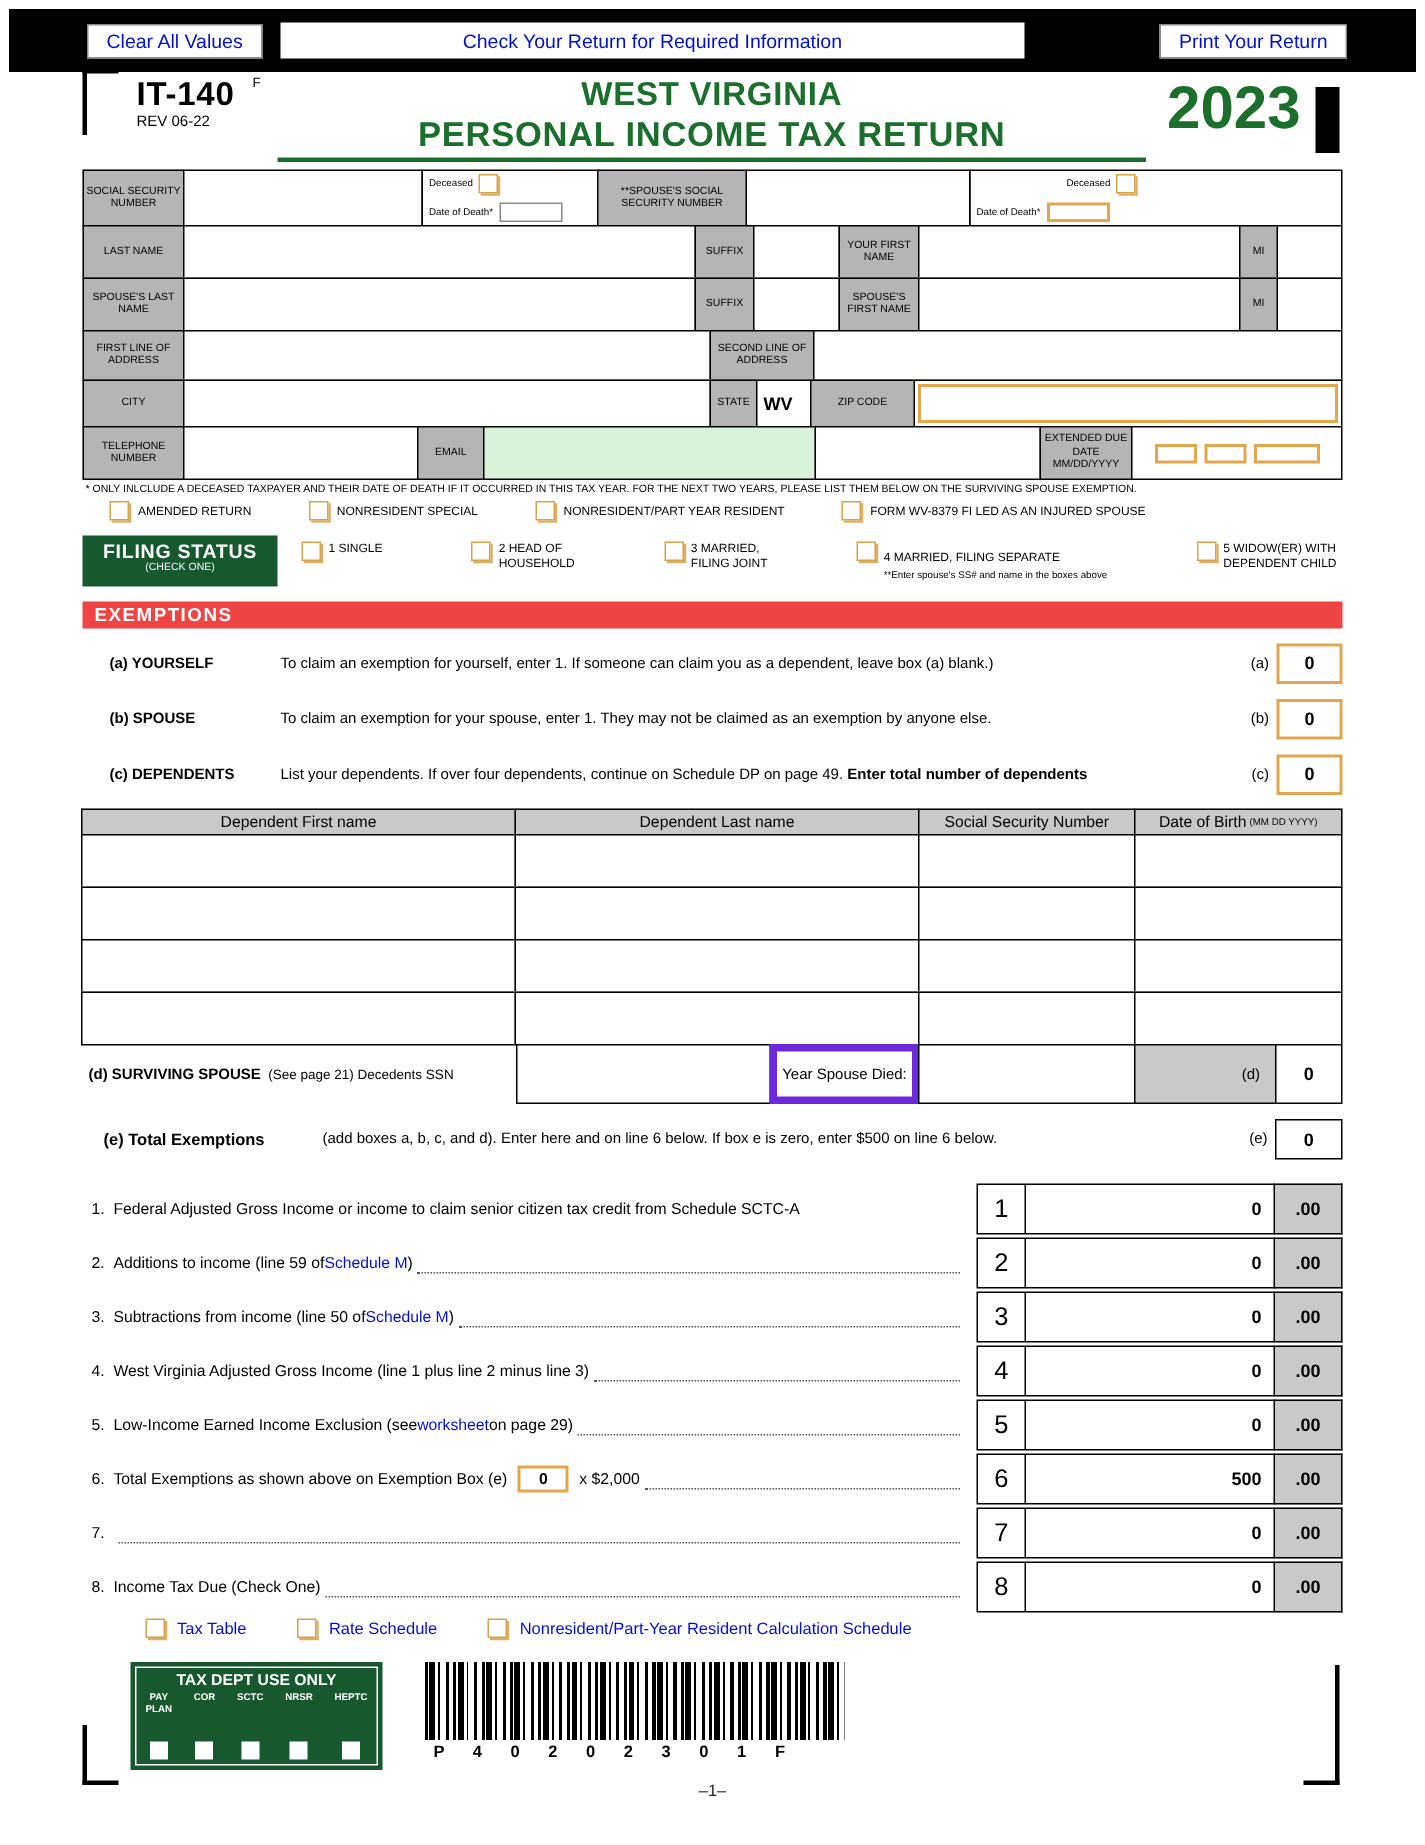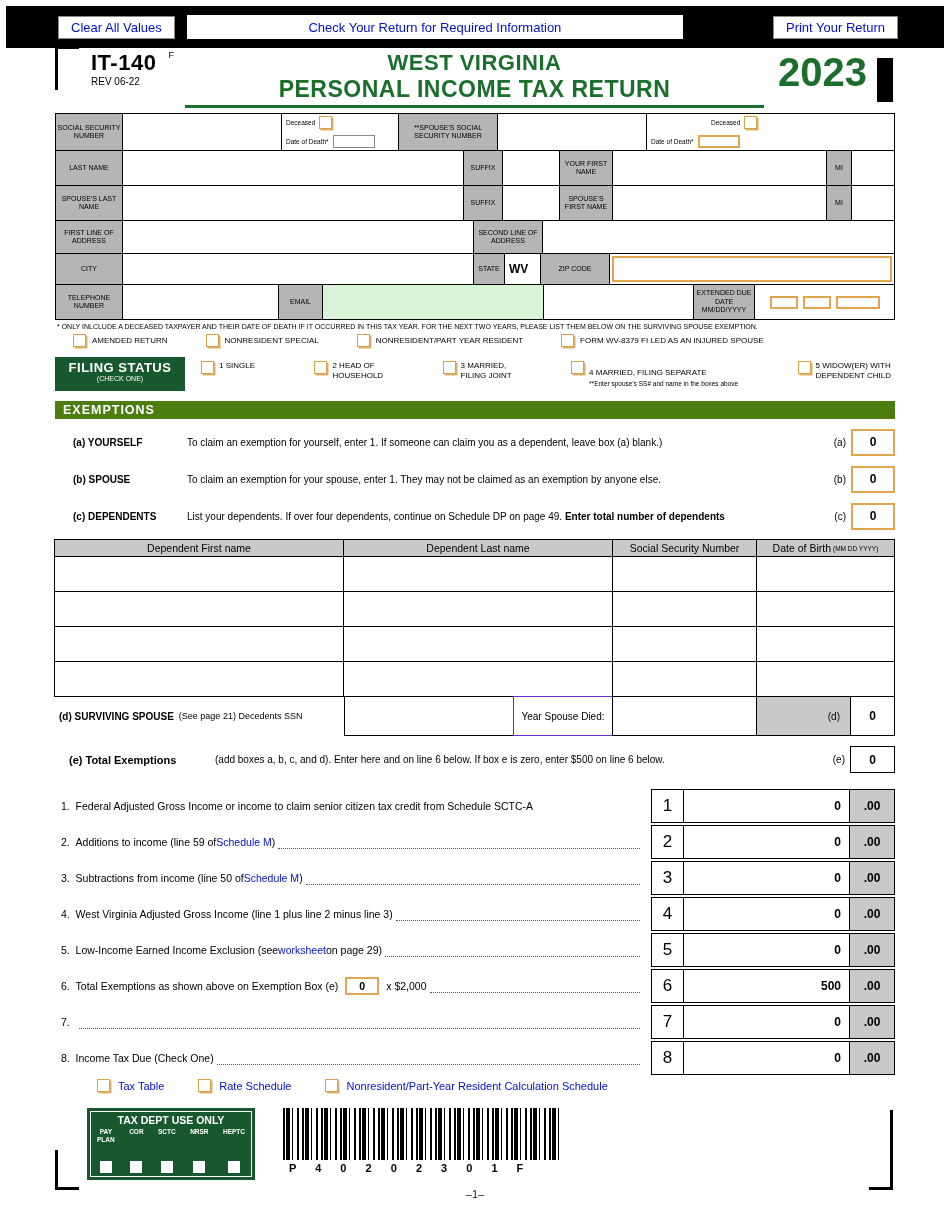--- a/index.html
+++ b/index.html
@@ -50,39 +50,39 @@
   
   .fs{display:flex;align-items:flex-start;margin-top:10px}
   .fs-head{width:130px;height:34px;background:#17582e;color:#fff;text-align:center;padding-top:3px;flex:none}
   .fs-title{font-size:13px;font-weight:bold;letter-spacing:.5px}
   .fs-sub{font-size:7px}
   .fs-opts{flex:1;display:flex;justify-content:space-between;padding:4px 4px 0 16px}
   .fs-opt{display:flex;align-items:flex-start;gap:5px}
   .fs-lab{font-size:8px;white-space:pre-line;line-height:1.3}
   .fs-note{font-size:6.5px;margin-top:1px}
   
-  .exbar{margin-top:10px;height:18px;background:#4d7c0f;color:#fff;font-size:12.5px;font-weight:bold;letter-spacing:1px;display:flex;align-items:center;padding-left:8px}
+  .exbar{margin-top:10px;height:18px;background:#ef4444;color:#fff;font-size:12.5px;font-weight:bold;letter-spacing:1px;display:flex;align-items:center;padding-left:8px}
   .ex-row{display:flex;align-items:center;margin:9px 0;min-height:28px}
   .ex-key{width:132px;font-size:10px;font-weight:bold;padding-left:18px;flex:none}
   .ex-text{flex:1;font-size:10px;padding-right:8px}
   .ex-tag{width:30px;font-size:10px;text-align:right;flex:none}
   .ex-box{width:44px;height:27px;border:2px solid #e3a54e;margin-left:5px;display:flex;align-items:center;justify-content:center;font-size:12px;font-weight:bold;flex:none}
   .bold{font-weight:bold}
   
   .dep{margin-top:2px}
   .dep-h{display:flex}
   .dep-h .cell{background:#c9c9c9;font-size:10.5px;height:18px}
   .dep-r{display:flex;margin-top:-1px}
   .dep-r .cell{height:36px;background:#fff}
   .dob-suffix{font-size:6.5px;margin-left:2px}
   
   .ss-row{display:flex;align-items:stretch;margin-top:-1px;height:40px}
   .ss-key{width:290px;display:flex;align-items:center;font-size:9px;padding-left:4px}
   .ss-key b{font-size:10px;margin-right:5px}
-  .ss-lab{width:100px;border:1px solid #6d28d9;margin-left:-1px;display:flex;align-items:center;justify-content:center;font-size:10px}
+  .ss-lab{width:100px;border:5px solid #6d28d9;margin-left:-1px;display:flex;align-items:center;justify-content:center;font-size:10px}
   .graycell{flex:1;background:#c9c9c9;border:1px solid #000;margin-left:-1px;display:flex;align-items:center;justify-content:flex-end;padding-right:10px;font-size:10px}
   .blackbox{width:45px;border:1px solid #000;margin-left:-1px;background:#fff;display:flex;align-items:center;justify-content:center;font-size:12px;font-weight:bold}
   
   .te-row{display:flex;align-items:center;margin-top:10px;min-height:27px}
   .te-key{width:160px;font-size:11px;font-weight:bold;padding-left:14px;flex:none}
   .te-text{flex:1;font-size:10px}
   
   .lines{margin-top:16px}
   .line-row{display:flex;align-items:stretch;margin-bottom:2px;height:34px}
   .line-text{flex:1;display:flex;align-items:center;font-size:10.5px;padding-left:6px;padding-right:8px}

